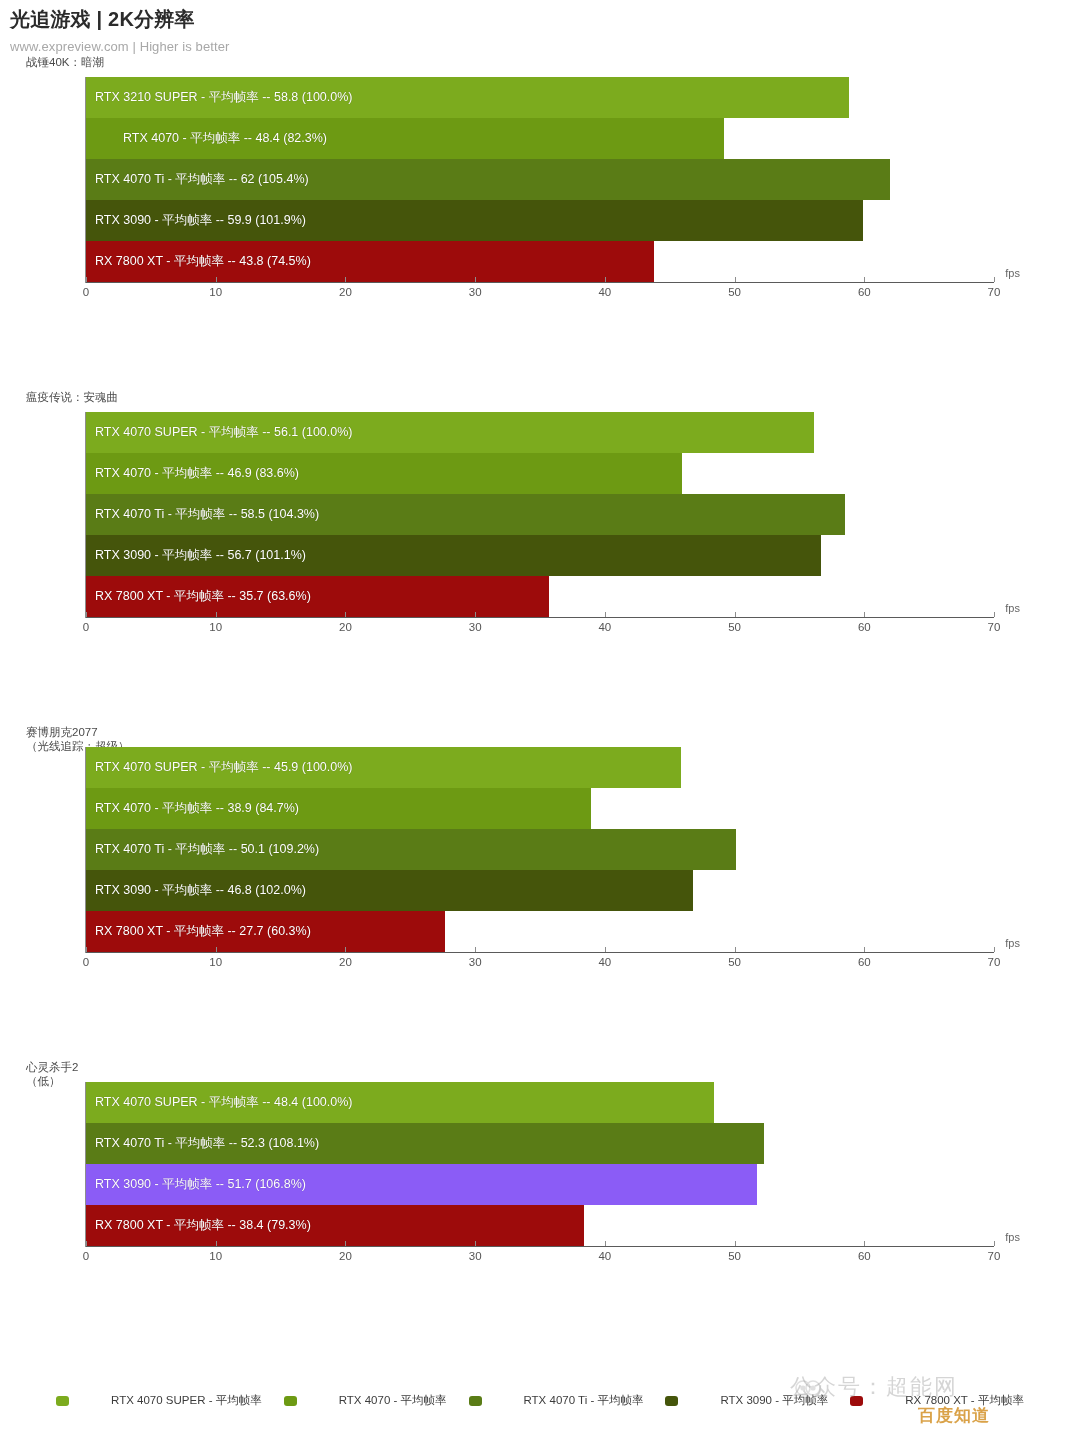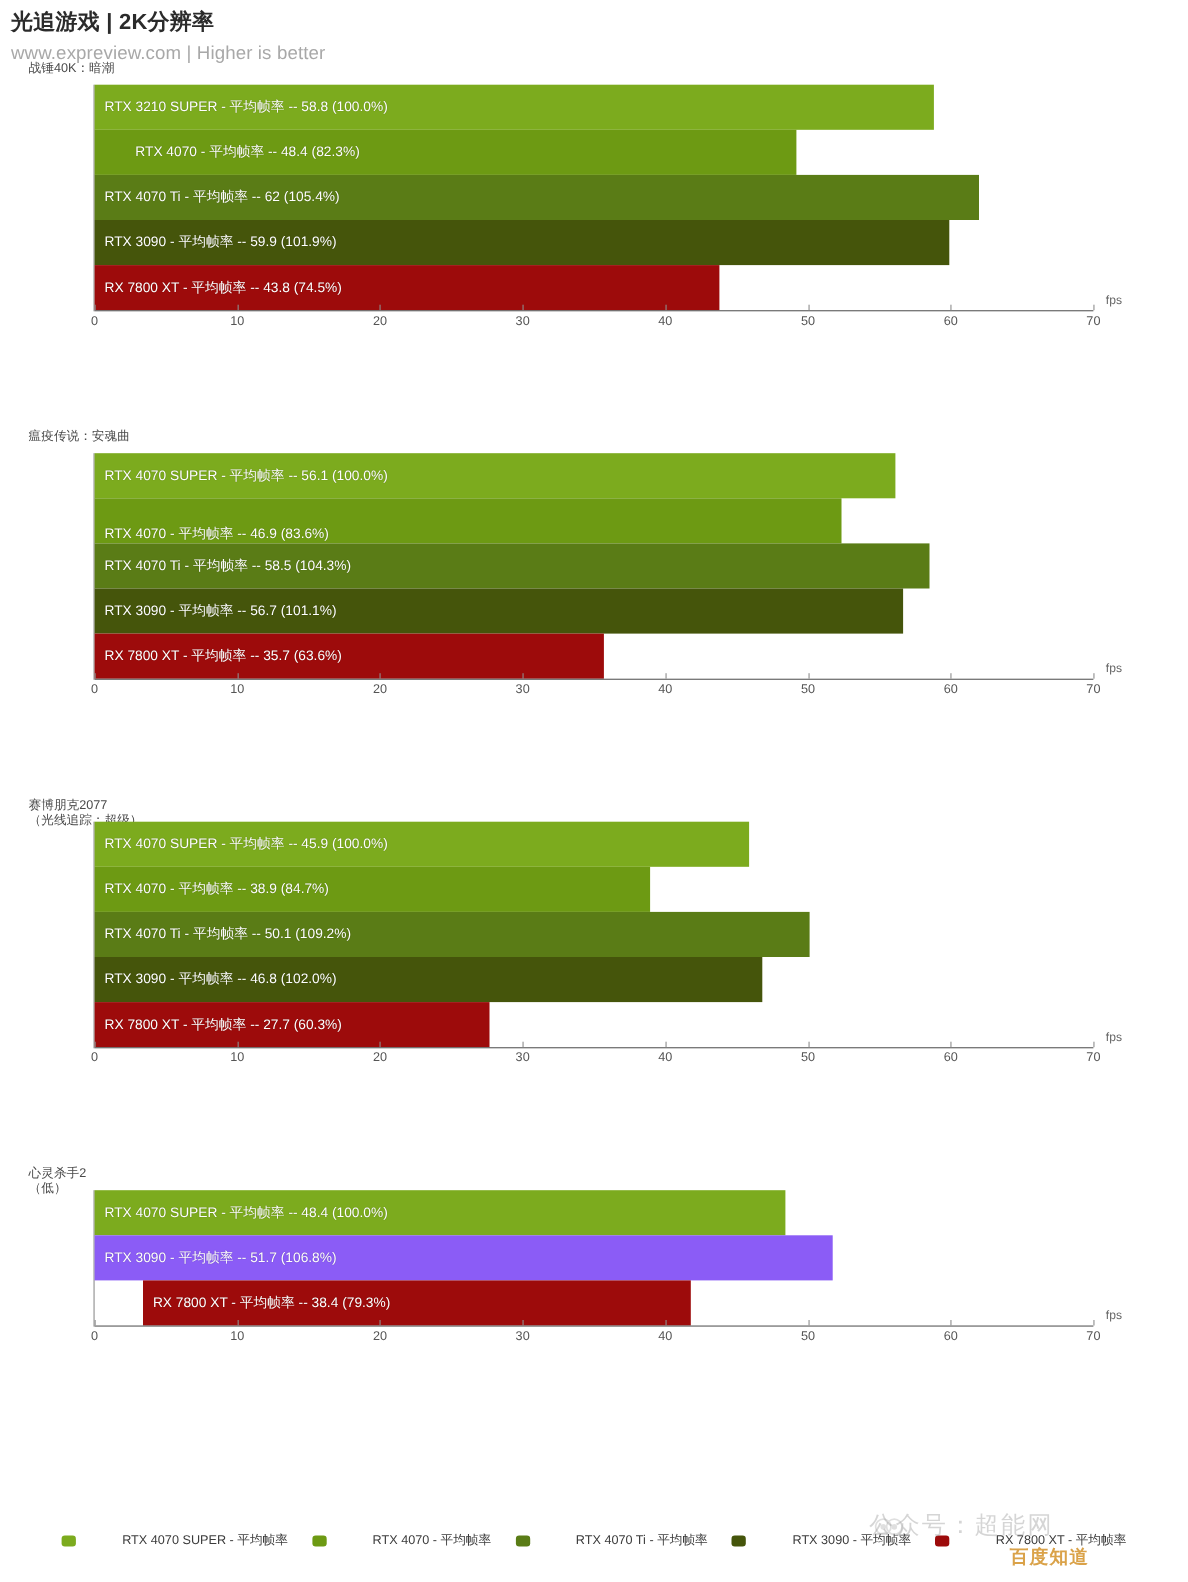--- a/index.html
+++ b/index.html
@@ -12,21 +12,21 @@
   }
   .page { position: relative; width: 1080px; height: 1438px; background: #fff; }
 
   
   .header { position: absolute; left: 10px; top: 6px; }
   .header-title {
     font-size: 20px; font-weight: bold; color: #2b2b2b;
     letter-spacing: 0.2px; white-space: nowrap;
   }
   .header-sub {
-    font-size: 17px; color: #a8a8a8; margin-top: 6px;
+    font-size: 13px; color: #a8a8a8; margin-top: 6px;
     white-space: nowrap; letter-spacing: 0.1px;
   }
 
   
   .chart-block { position: absolute; left: 0; width: 1080px; }
   .chart-title {
     position: absolute; left: 26px; top: 0;
     font-size: 11.5px; color: #4a4a4a; line-height: 14px;
     white-space: pre-line; text-align: left;
   }
@@ -158,21 +158,21 @@
       <div class="chart-block" style="top: 390px;">
         <div class="chart-title">瘟疫传说：安魂曲</div>
         <div class="plot">
           <div class="bars">
             <div class="bar-row">
               <div class="bar" style="width: 727.697px; background: rgb(124, 171, 30);">
                 <span class="bar-label">RTX 4070 SUPER - 平均帧率  --  56.1 (100.0%)</span>
               </div>
             </div>
             <div class="bar-row">
-              <div class="bar" style="width: 679px; background: rgb(109, 154, 19); align-items: flex-end;">
+              <div class="bar" style="width: 596px; background: rgb(109, 154, 19);">
                 <span class="bar-label">RTX 4070 - 平均帧率  --  46.9 (83.6%)</span>
               </div>
             </div>
             <div class="bar-row">
               <div class="bar" style="width: 758.829px; background: rgb(90, 124, 22);">
                 <span class="bar-label">RTX 4070 Ti - 平均帧率  --  58.5 (104.3%)</span>
               </div>
             </div>
             <div class="bar-row">
               <div class="bar" style="width: 735.48px; background: rgb(69, 85, 11);">
@@ -262,26 +262,31 @@
         <div class="chart-title">心灵杀手2
 （低）</div>
         <div class="plot">
           <div class="bars">
             <div class="bar-row">
               <div class="bar" style="width: 627.817px; background: rgb(124, 171, 30);">
                 <span class="bar-label">RTX 4070 SUPER - 平均帧率  --  48.4 (100.0%)</span>
               </div>
             </div>
             <div class="bar-row">
+              <div class="bar" style="width: 678.406px; background: rgb(90, 124, 22);">
+                <span class="bar-label">RTX 4070 Ti - 平均帧率  --  52.3 (108.1%)</span>
+              </div>
+            </div>
+            <div class="bar-row">
               <div class="bar" style="width: 670.623px; background: #8b5cf6;">
                 <span class="bar-label">RTX 3090 - 平均帧率  --  51.7 (106.8%)</span>
               </div>
             </div>
             <div class="bar-row">
-              <div class="bar" style="width: 498.103px; background: rgb(157, 11, 11); margin-left: 44px;">
+              <div class="bar" style="width: 498.103px; background: rgb(157, 11, 11);">
                 <span class="bar-label">RX 7800 XT - 平均帧率  --  38.4 (79.3%)</span>
               </div>
             </div>
           </div>
           <div class="axis">
             <div class="tick" style="left: 0px;"></div>
             <div class="tick-label" style="left: 0px;">0</div>
             <div class="tick" style="left: 129.714px;"></div>
             <div class="tick-label" style="left: 129.714px;">10</div>
             <div class="tick" style="left: 259.429px;"></div>

